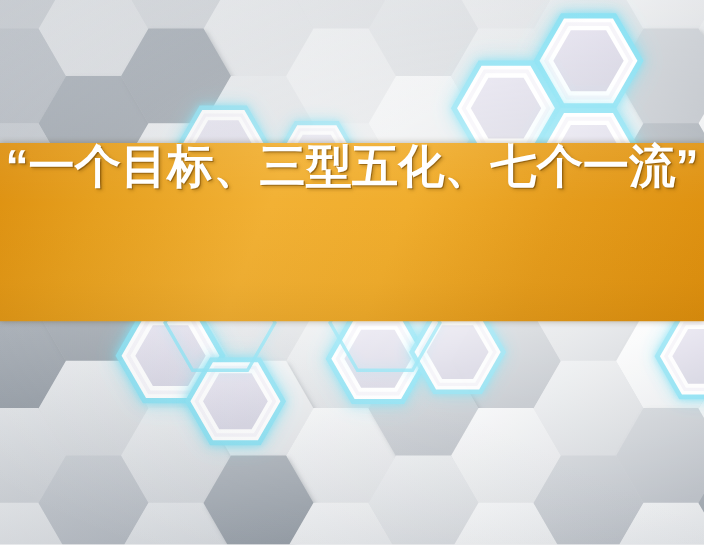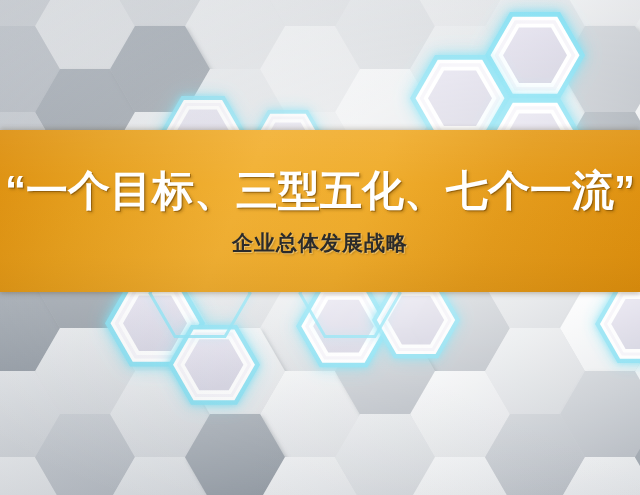--- a/index.html
+++ b/index.html
@@ -65,21 +65,21 @@
     pointer-events: none;
   }
 
   #banner-inner {
     position: relative;
     z-index: 2;
     height: 100%;
     display: flex;
     flex-direction: column;
     align-items: center;
-    justify-content: center;
+    justify-content: flex-start;
   }
 
   #main-title {
     color: #ffffff;
     font-size: 42px;
     font-weight: bold;
     letter-spacing: 0px;
     line-height: 1.0;
     white-space: nowrap;
     margin: 0 0 2px 0;
@@ -256,17 +256,16 @@
       <use href="#hx" x="150" y="250" fill="none" stroke="#6fdcf2" stroke-width="3" filter="url(#softGlow)"></use>
       <use href="#hx" x="300" y="250" fill="none" stroke="#6fdcf2" stroke-width="3" filter="url(#softGlow)"></use>
     </g>
   </svg>
 
   <div id="bg-wash"></div>
 
   <div id="banner">
     <div id="banner-inner">
       <div id="main-title">“一个目标、三型五化、七个一流”</div>
-      <div id="sub-title">企业总体发展战略</div>
     </div>
   </div>
 
 </div>
 
 </body></html>

